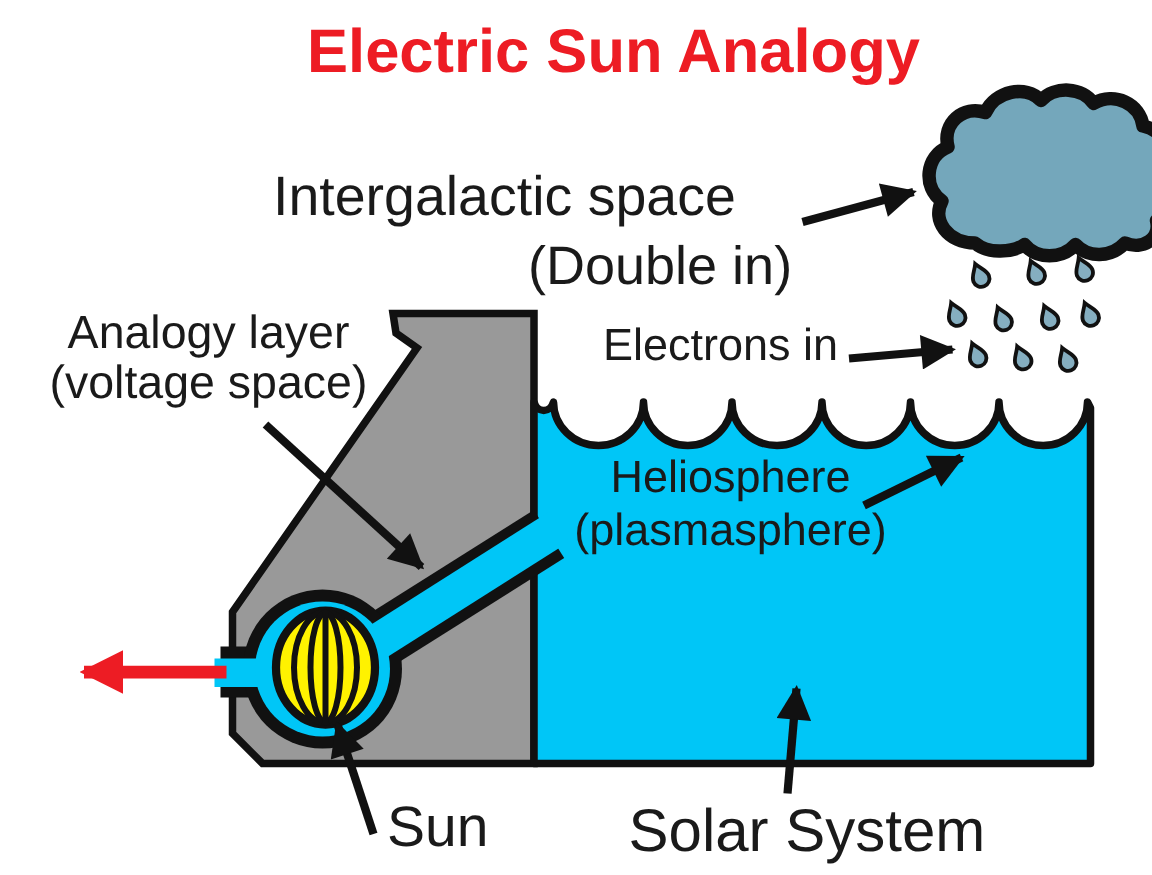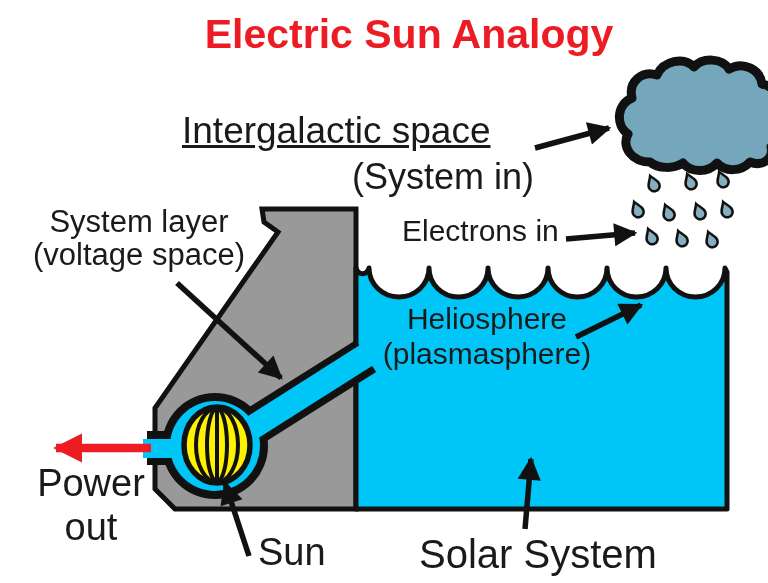--- a/index.html
+++ b/index.html
@@ -6,21 +6,21 @@
   #stage{
     position:relative;width:768px;height:583px;background:#ffffff;overflow:hidden;
     font-family:"Liberation Sans", sans-serif;color:#1a1a1a;margin-left:25px;
   }
   #diagram-svg{position:absolute;left:0;top:0;}
   .lbl{position:absolute;white-space:nowrap;color:#1a1a1a;}
   #title{
     position:absolute;left:0;top:10px;width:768px;text-align:center;
     font-size:41px;font-weight:bold;color:#ed1c24;line-height:1.2;
   }
-  #lbl-intergalactic{left:157px;top:110px;font-size:37px;text-decoration:underline;}
+  #lbl-intergalactic{left:157px;top:110px;font-size:37px;}
   #lbl-power-in{left:327px;top:156px;font-size:36px;}
   #lbl-double-layer{left:0px;top:206px;width:228px;text-align:center;font-size:31px;line-height:1.06;white-space:nowrap;}
   #lbl-electrons{left:377px;top:214px;font-size:30px;}
   #lbl-heliosphere{left:348px;top:302px;width:228px;text-align:center;font-size:30px;line-height:1.16;}
   #lbl-power-out{left:0px;top:461px;width:132px;text-align:center;font-size:38px;line-height:1.17;}
   #lbl-sun{left:233px;top:531px;font-size:38px;}
   #lbl-solar{left:394px;top:532px;font-size:40px;}
 </style>
 </head>
 <body>
@@ -102,35 +102,31 @@
       <line x1="500" y1="529" x2="506" y2="459" marker-end="url(#ah-black)"></line>
     </g>
 
     <line x1="126" y1="448" x2="31" y2="448" stroke-width="8.5" marker-end="url(#ah-red)" stroke="#ed1c24"></line>
   </svg>
 
   <div id="title">Electric Sun Analogy</div>
 
   <div id="lbl-intergalactic" class="lbl">Intergalactic space</div>
 
-  <div id="lbl-power-in" class="lbl">(System in)</div>
+  <div id="lbl-power-in" class="lbl">(Double in)</div>
 
   <div id="lbl-double-layer" class="lbl">
-    <div>System layer</div>
+    <div>Analogy layer</div>
     <div>(voltage space)</div>
   </div>
 
   <div id="lbl-heliosphere" class="lbl">
     <div>Heliosphere</div>
     <div>(plasmasphere)</div>
   </div>
 
   <div id="lbl-electrons" class="lbl">Electrons in</div>
 
-  <div id="lbl-power-out" class="lbl">
-    <div>Power</div>
-    <div>out</div>
-  </div>
 
   <div id="lbl-sun" class="lbl">Sun</div>
 
   <div id="lbl-solar" class="lbl">Solar System</div>
 </div>
 
 </body></html>

